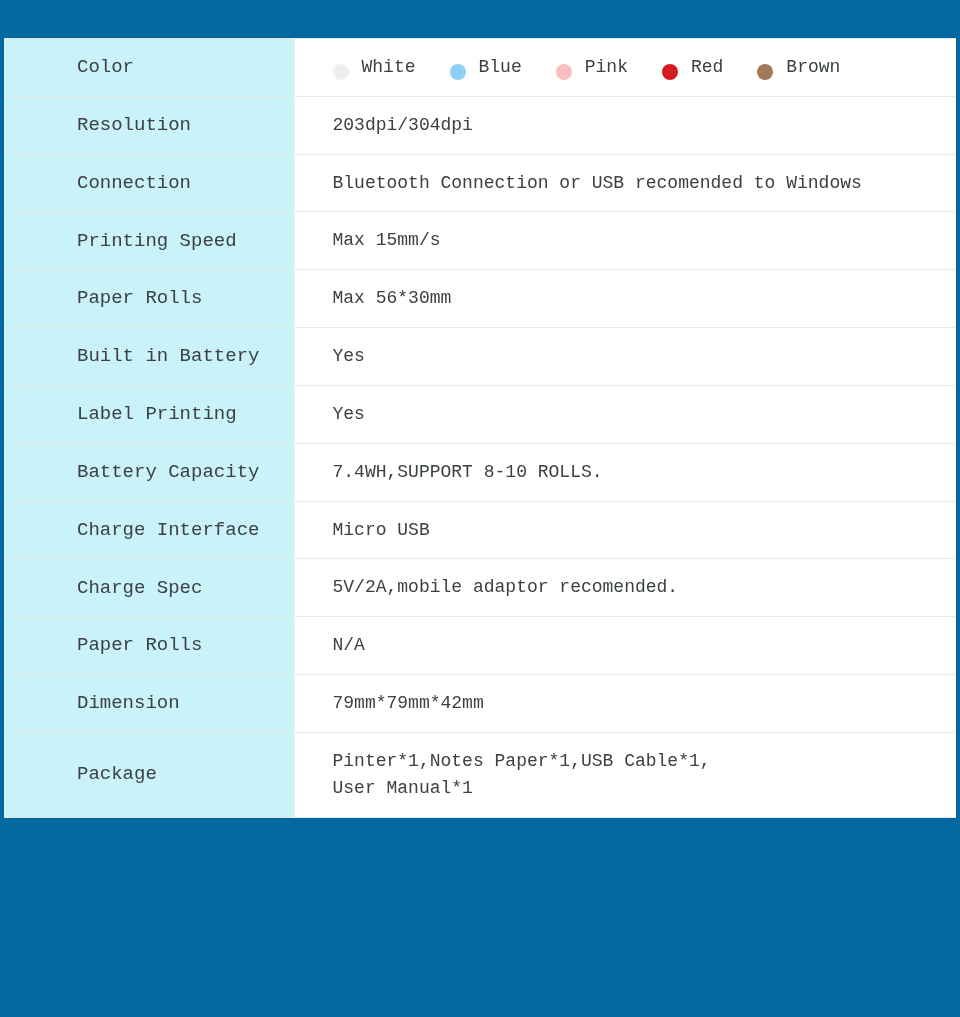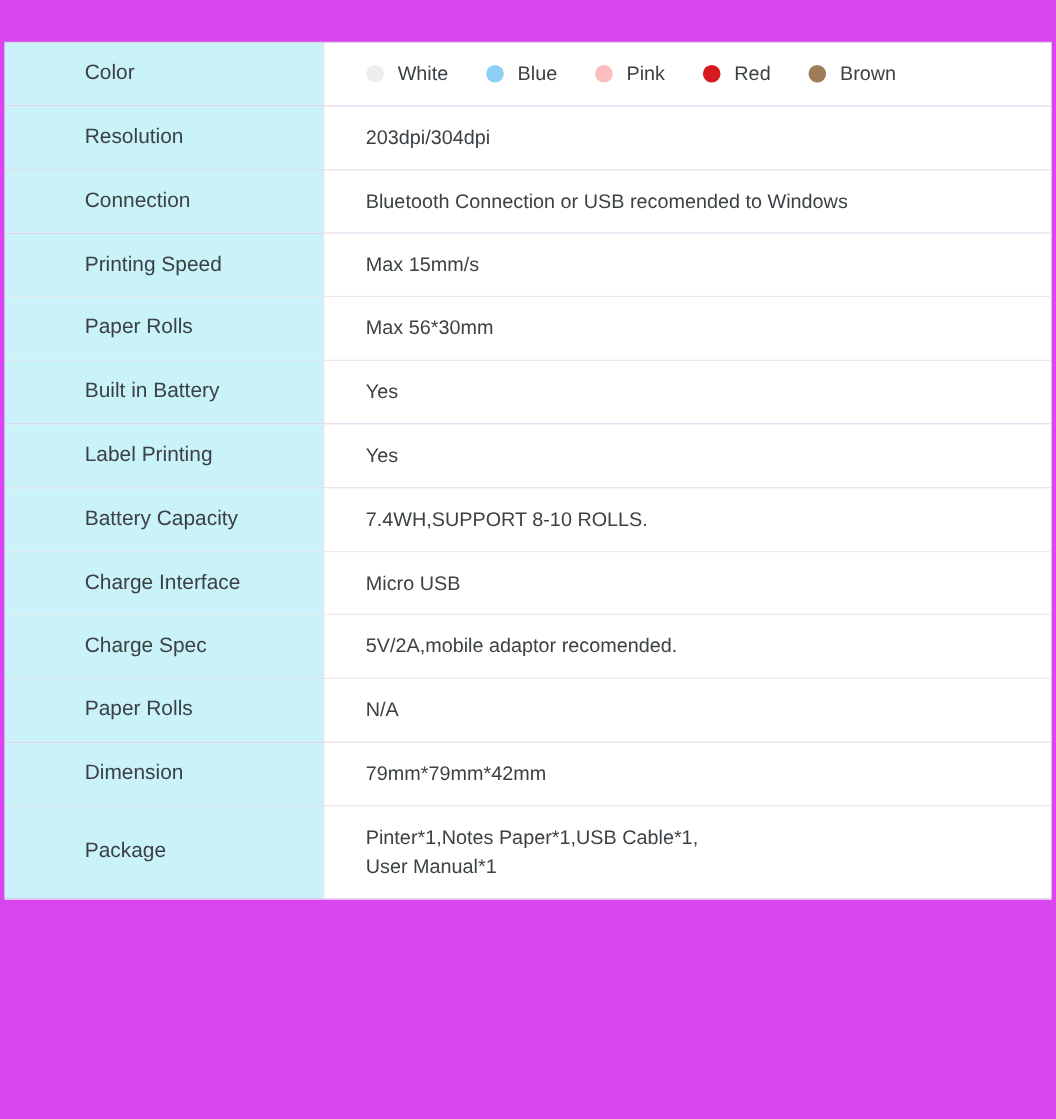--- a/index.html
+++ b/index.html
@@ -8,22 +8,23 @@
     width: 960px;
     height: 1017px;
     background: #ffffff;
     font-family: "Liberation Sans", sans-serif;
   }
 
   .page {
     position: relative;
     width: 960px;
     height: 1017px;
-    background: #d946ef;
+    background: #0369a1;
     overflow: hidden;
+    font-family: Liberation Mono, monospace;
   }
 
   .spec-table {
     position: absolute;
     left: 4px;
     top: 38px;
     width: 952px;
     border-collapse: collapse;
     table-layout: fixed;
     border-top: 1px solid #e2e4e6;
@@ -69,21 +70,21 @@
 
   .swatch-list {
     display: flex;
     align-items: center;
     gap: 0px;
     flex-wrap: nowrap;
   }
 
   .swatch-item {
     display: flex;
-    align-items: center;
+    align-items: flex-end;
     margin-right: 34px;
   }
   .swatch-item:last-child { margin-right: 0; }
 
   .swatch-dot {
     width: 16px;
     height: 16px;
     border-radius: 50%;
     display: inline-block;
     margin-right: 13px;

